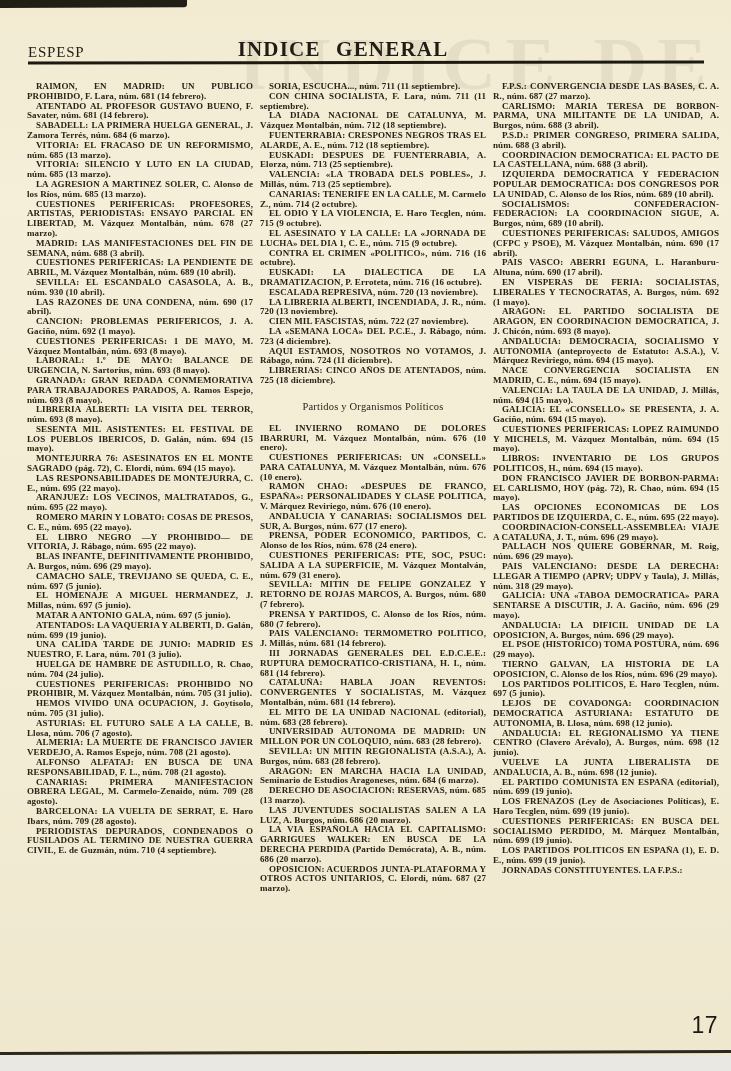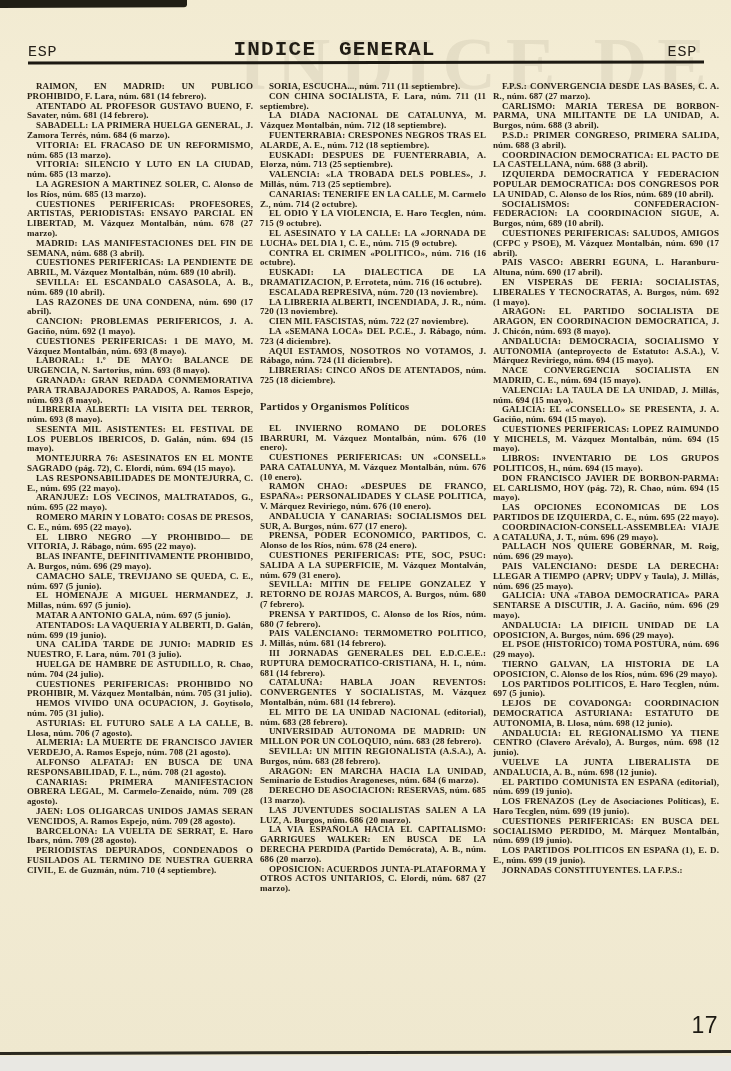--- a/index.html
+++ b/index.html
@@ -19,24 +19,23 @@
     background:#201e15;border-bottom-right-radius:3px;
     transform:rotate(-0.2deg);transform-origin:left top;
   }
   .watermark{
     position:absolute;left:238px;top:14px;width:492px;height:120px;
     font-weight:bold;font-size:74px;letter-spacing:10px;line-height:100px;
     color:rgba(110,100,80,0.10);white-space:nowrap;overflow:hidden;
     pointer-events:none;user-select:none;
   }
   header{
-    position:absolute;left:28px;right:34px;top:34px;height:26px;
-    display:flex;align-items:flex-end;justify-content:space-between;
+    position:absolute;left:28px;right:17px;top:34px;height:26px;
+    display:flex;align-items:flex-end;justify-content:flex-start;
     color:#26211a;
-    font-family:Liberation Mono, monospace;
   }
   .esp{font-size:15px;letter-spacing:0.8px;line-height:1;}
   .title{
     margin:0;font-size:21px;font-weight:bold;letter-spacing:1.2px;
     word-spacing:9px;line-height:1;color:#211d15;
     position:absolute;left:0;right:56px;text-align:center;bottom:0;
   }
   .rule{
     position:absolute;left:28px;top:61px;width:676px;height:3px;
     background:#1c1912;transform:rotate(-0.08deg);
@@ -49,21 +48,21 @@
     width:226px;height:932px;overflow:hidden;
     color:#2a2317;
   }
   .entry{
     margin:0;font-size:9px;line-height:9.8px;font-weight:bold;
     text-align:justify;text-indent:9px;letter-spacing:0.1px;
     -webkit-hyphens:auto;hyphens:auto;
   }
   .section-heading{
     margin:15px 0 11px 0;font-size:10.5px;line-height:12px;
-    font-weight:bold;color:#241f15;letter-spacing:0.2px;
+    font-weight:normal;color:#241f15;letter-spacing:0.2px;text-align:center;
   }
   .page-number{
     position:absolute;right:13px;top:1012px;
     font-family:"Liberation Sans","DejaVu Sans",sans-serif;
     font-weight:normal;font-size:23px;color:#1d1a13;letter-spacing:0.5px;
   }
   .bottom-edge{
     position:absolute;left:0;top:1052px;width:731px;height:3px;
     background:#2a281f;transform:rotate(-0.15deg);transform-origin:left center;
   }
@@ -86,21 +85,21 @@
     <section class="col">
         <p class="entry">RAIMON, EN MADRID: UN PUBLICO PROHIBIDO, F. Lara, núm. 681 (14 febrero).</p>
         <p class="entry">ATENTADO AL PROFESOR GUSTAVO BUENO, F. Savater, núm. 681 (14 febrero).</p>
         <p class="entry">SABADELL: LA PRIMERA HUELGA GENERAL, J. Zamora Terrés, núm. 684 (6 marzo).</p>
         <p class="entry">VITORIA: EL FRACASO DE UN REFORMISMO, núm. 685 (13 marzo).</p>
         <p class="entry">VITORIA: SILENCIO Y LUTO EN LA CIUDAD, núm. 685 (13 marzo).</p>
         <p class="entry">LA AGRESION A MARTINEZ SOLER, C. Alonso de los Ríos, núm. 685 (13 marzo).</p>
         <p class="entry">CUESTIONES PERIFERICAS: PROFESORES, ARTISTAS, PERIODISTAS: ENSAYO PARCIAL EN LIBERTAD, M. Vázquez Montalbán, núm. 678 (27 marzo).</p>
         <p class="entry">MADRID: LAS MANIFESTACIONES DEL FIN DE SEMANA, núm. 688 (3 abril).</p>
         <p class="entry">CUESTIONES PERIFERICAS: LA PENDIENTE DE ABRIL, M. Vázquez Montalbán, núm. 689 (10 abril).</p>
-        <p class="entry">SEVILLA: EL ESCANDALO CASASOLA, A. B., núm. 689 (10 abril).</p>
+        <p class="entry">SEVILLA: EL ESCANDALO CASASOLA, A. B., núm. 930 (10 abril).</p>
         <p class="entry">LAS RAZONES DE UNA CONDENA, núm. 690 (17 abril).</p>
         <p class="entry">CANCION: PROBLEMAS PERIFERICOS, J. A. Gaciño, núm. 692 (1 mayo).</p>
         <p class="entry">CUESTIONES PERIFERICAS: 1 DE MAYO, M. Vázquez Montalbán, núm. 693 (8 mayo).</p>
         <p class="entry">LABORAL: 1.º DE MAYO: BALANCE DE URGENCIA, N. Sartorius, núm. 693 (8 mayo).</p>
         <p class="entry">GRANADA: GRAN REDADA CONMEMORATIVA PARA TRABAJADORES PARADOS, A. Ramos Espejo, núm. 693 (8 mayo).</p>
         <p class="entry">LIBRERIA ALBERTI: LA VISITA DEL TERROR, núm. 693 (8 mayo).</p>
         <p class="entry">SESENTA MIL ASISTENTES: EL FESTIVAL DE LOS PUEBLOS IBERICOS, D. Galán, núm. 694 (15 mayo).</p>
         <p class="entry">MONTEJURRA 76: ASESINATOS EN EL MONTE SAGRADO (pág. 72), C. Elordi, núm. 694 (15 mayo).</p>
         <p class="entry">LAS RESPONSABILIDADES DE MONTEJURRA, C. E., núm. 695 (22 mayo).</p>
         <p class="entry">ARANJUEZ: LOS VECINOS, MALTRATADOS, G., núm. 695 (22 mayo).</p>
@@ -112,21 +111,20 @@
         <p class="entry">MATAR A ANTONIO GALA, núm. 697 (5 junio).</p>
         <p class="entry">ATENTADOS: LA VAQUERIA Y ALBERTI, D. Galán, núm. 699 (19 junio).</p>
         <p class="entry">UNA CALIDA TARDE DE JUNIO: MADRID ES NUESTRO, F. Lara, núm. 701 (3 julio).</p>
         <p class="entry">HUELGA DE HAMBRE DE ASTUDILLO, R. Chao, núm. 704 (24 julio).</p>
         <p class="entry">CUESTIONES PERIFERICAS: PROHIBIDO NO PROHIBIR, M. Vázquez Montalbán, núm. 705 (31 julio).</p>
         <p class="entry">HEMOS VIVIDO UNA OCUPACION, J. Goytisolo, núm. 705 (31 julio).</p>
         <p class="entry">ASTURIAS: EL FUTURO SALE A LA CALLE, B. Llosa, núm. 706 (7 agosto).</p>
         <p class="entry">ALMERIA: LA MUERTE DE FRANCISCO JAVIER VERDEJO, A. Ramos Espejo, núm. 708 (21 agosto).</p>
         <p class="entry">ALFONSO ALFATAJ: EN BUSCA DE UNA RESPONSABILIDAD, F. L., núm. 708 (21 agosto).</p>
         <p class="entry">CANARIAS: PRIMERA MANIFESTACION OBRERA LEGAL, M. Carmelo-Zenaido, núm. 709 (28 agosto).</p>
-        <p class="entry">JAEN: LOS OLIGARCAS UNIDOS JAMAS SERAN VENCIDOS, A. Ramos Espejo, núm. 709 (28 agosto).</p>
         <p class="entry">BARCELONA: LA VUELTA DE SERRAT, E. Haro Ibars, núm. 709 (28 agosto).</p>
         <p class="entry">PERIODISTAS DEPURADOS, CONDENADOS O FUSILADOS AL TERMINO DE NUESTRA GUERRA CIVIL, E. de Guzmán, núm. 710 (4 septiembre).</p>
       </section>
     <section class="col">
         <p class="entry">SORIA, ESCUCHA..., núm. 711 (11 septiembre).</p>
         <p class="entry">CON CHINA SOCIALISTA, F. Lara, núm. 711 (11 septiembre).</p>
         <p class="entry">LA DIADA NACIONAL DE CATALUNYA, M. Vázquez Montalbán, núm. 712 (18 septiembre).</p>
         <p class="entry">FUENTERRABIA: CRESPONES NEGROS TRAS EL ALARDE, A. E., núm. 712 (18 septiembre).</p>
         <p class="entry">EUSKADI: DESPUES DE FUENTERRABIA, A. Elorza, núm. 713 (25 septiembre).</p>
         <p class="entry">VALENCIA: «LA TROBADA DELS POBLES», J. Millás, núm. 713 (25 septiembre).</p>
@@ -176,21 +174,21 @@
         <p class="entry">ANDALUCIA: DEMOCRACIA, SOCIALISMO Y AUTONOMIA (anteproyecto de Estatuto: A.S.A.), V. Márquez Reviriego, núm. 694 (15 mayo).</p>
         <p class="entry">NACE CONVERGENCIA SOCIALISTA EN MADRID, C. E., núm. 694 (15 mayo).</p>
         <p class="entry">VALENCIA: LA TAULA DE LA UNIDAD, J. Millás, núm. 694 (15 mayo).</p>
         <p class="entry">GALICIA: EL «CONSELLO» SE PRESENTA, J. A. Gaciño, núm. 694 (15 mayo).</p>
         <p class="entry">CUESTIONES PERIFERICAS: LOPEZ RAIMUNDO Y MICHELS, M. Vázquez Montalbán, núm. 694 (15 mayo).</p>
         <p class="entry">LIBROS: INVENTARIO DE LOS GRUPOS POLITICOS, H., núm. 694 (15 mayo).</p>
         <p class="entry">DON FRANCISCO JAVIER DE BORBON-PARMA: EL CARLISMO, HOY (pág. 72), R. Chao, núm. 694 (15 mayo).</p>
         <p class="entry">LAS OPCIONES ECONOMICAS DE LOS PARTIDOS DE IZQUIERDA, C. E., núm. 695 (22 mayo).</p>
         <p class="entry">COORDINACION-CONSELL-ASSEMBLEA: VIAJE A CATALUÑA, J. T., núm. 696 (29 mayo).</p>
         <p class="entry">PALLACH NOS QUIERE GOBERNAR, M. Roig, núm. 696 (29 mayo).</p>
-        <p class="entry">PAIS VALENCIANO: DESDE LA DERECHA: LLEGAR A TIEMPO (APRV; UDPV y Taula), J. Millás, núm. 696 (25 mayo).</p>
+        <p class="entry">PAIS VALENCIANO: DESDE LA DERECHA: LLEGAR A TIEMPO (APRV; UDPV y Taula), J. Millás, núm. 318 (29 mayo).</p>
         <p class="entry">GALICIA: UNA «TABOA DEMOCRATICA» PARA SENTARSE A DISCUTIR, J. A. Gaciño, núm. 696 (29 mayo).</p>
         <p class="entry">ANDALUCIA: LA DIFICIL UNIDAD DE LA OPOSICION, A. Burgos, núm. 696 (29 mayo).</p>
         <p class="entry">EL PSOE (HISTORICO) TOMA POSTURA, núm. 696 (29 mayo).</p>
         <p class="entry">TIERNO GALVAN, LA HISTORIA DE LA OPOSICION, C. Alonso de los Ríos, núm. 696 (29 mayo).</p>
         <p class="entry">LOS PARTIDOS POLITICOS, E. Haro Tecglen, núm. 697 (5 junio).</p>
         <p class="entry">LEJOS DE COVADONGA: COORDINACION DEMOCRATICA ASTURIANA: ESTATUTO DE AUTONOMIA, B. Llosa, núm. 698 (12 junio).</p>
         <p class="entry">ANDALUCIA: EL REGIONALISMO YA TIENE CENTRO (Clavero Arévalo), A. Burgos, núm. 698 (12 junio).</p>
         <p class="entry">VUELVE LA JUNTA LIBERALISTA DE ANDALUCIA, A. B., núm. 698 (12 junio).</p>
         <p class="entry">EL PARTIDO COMUNISTA EN ESPAÑA (editorial), núm. 699 (19 junio).</p>
         <p class="entry">LOS FRENAZOS (Ley de Asociaciones Políticas), E. Haro Tecglen, núm. 699 (19 junio).</p>

